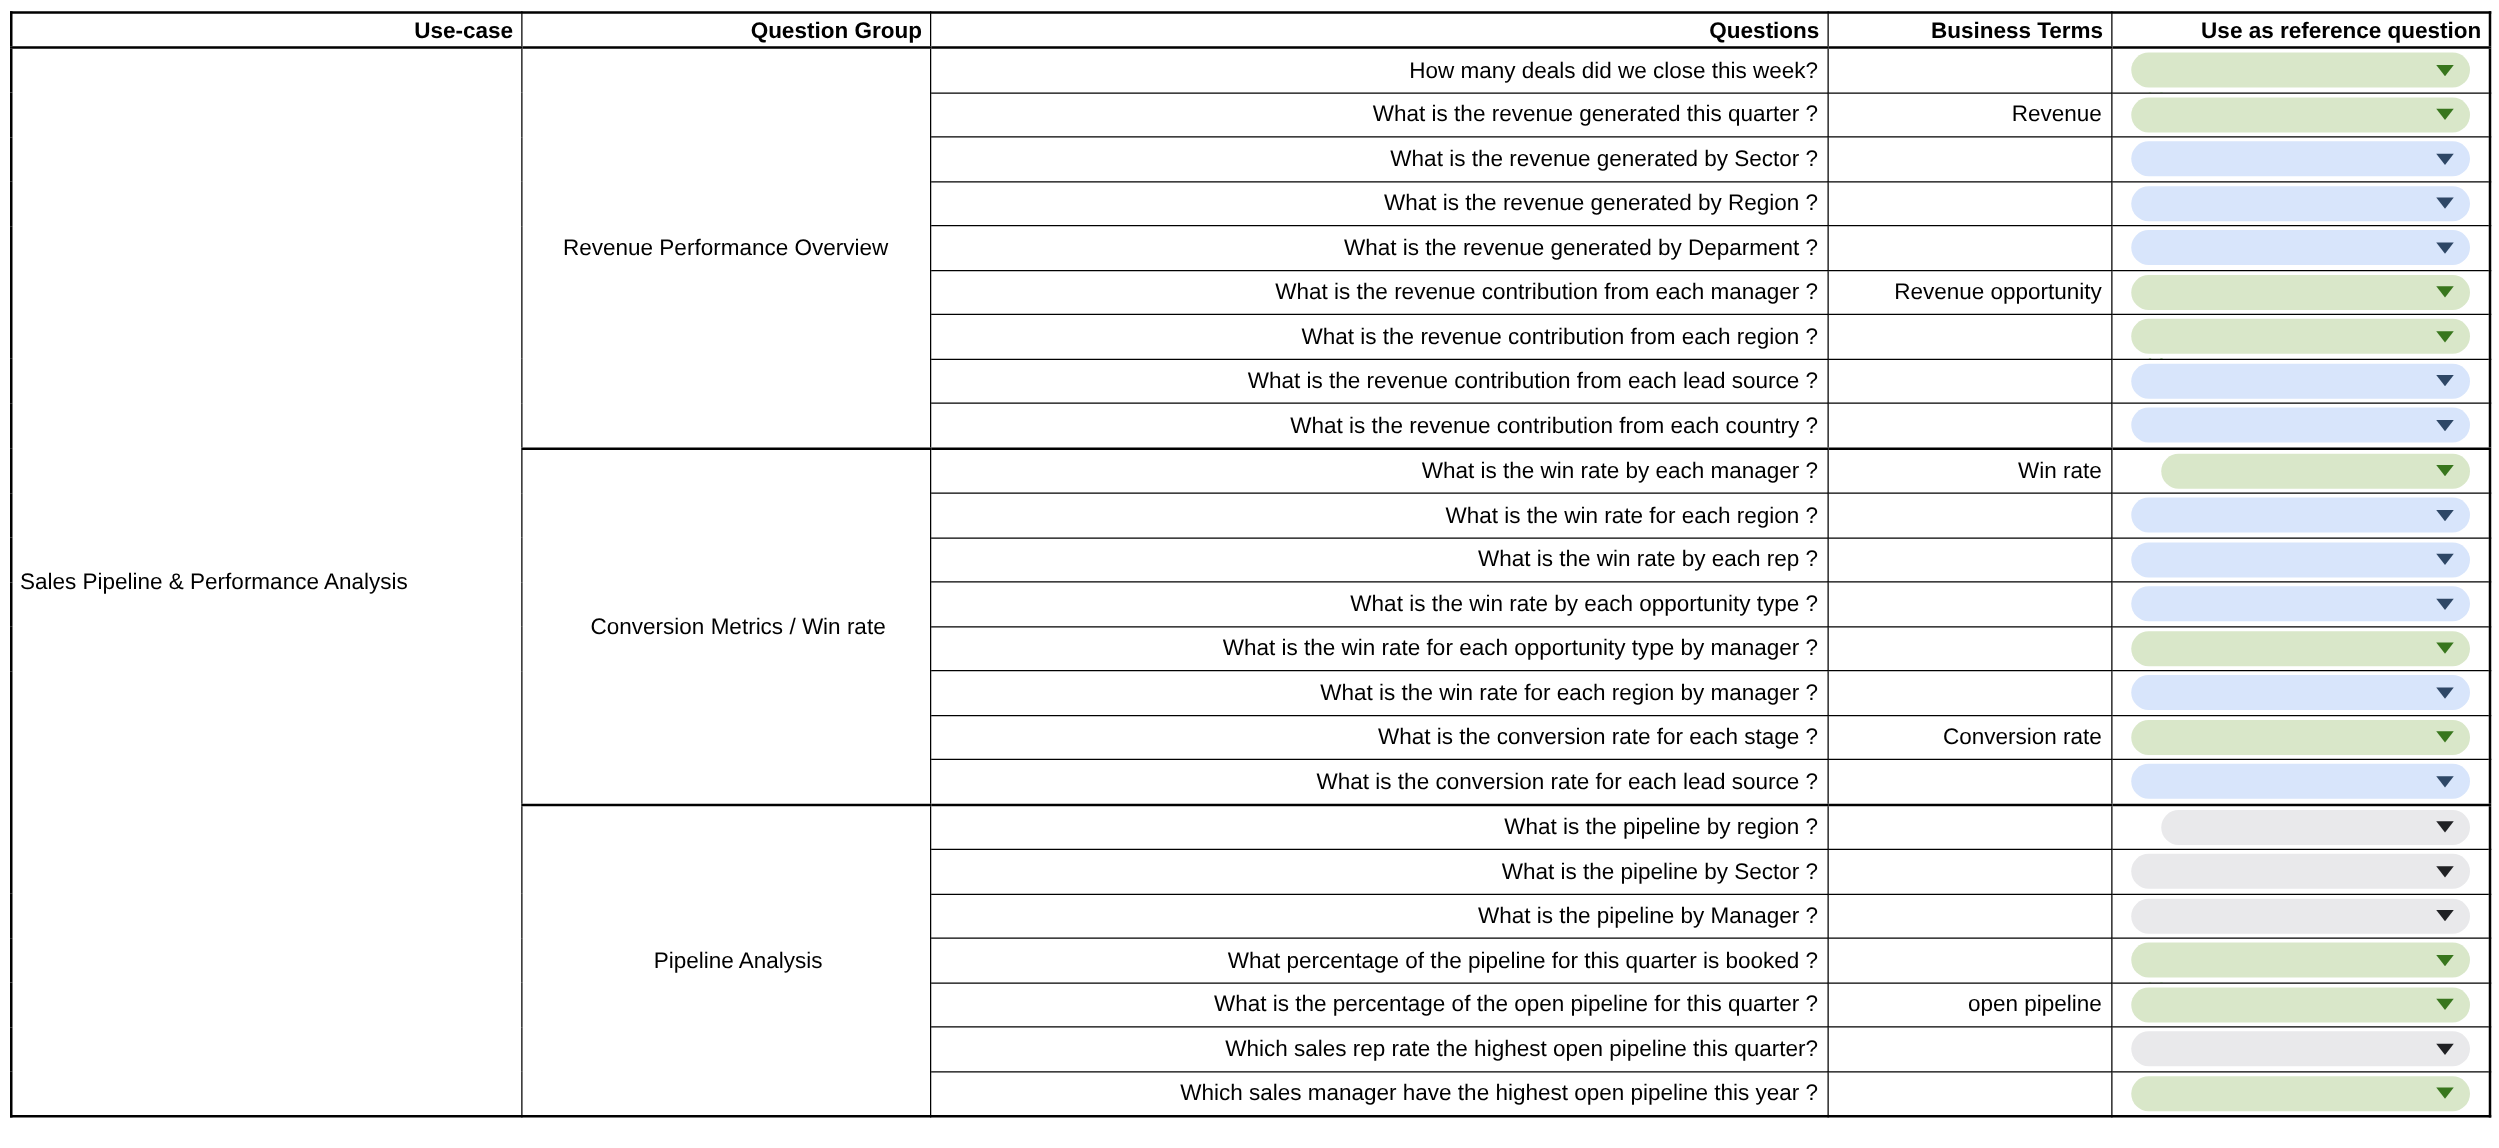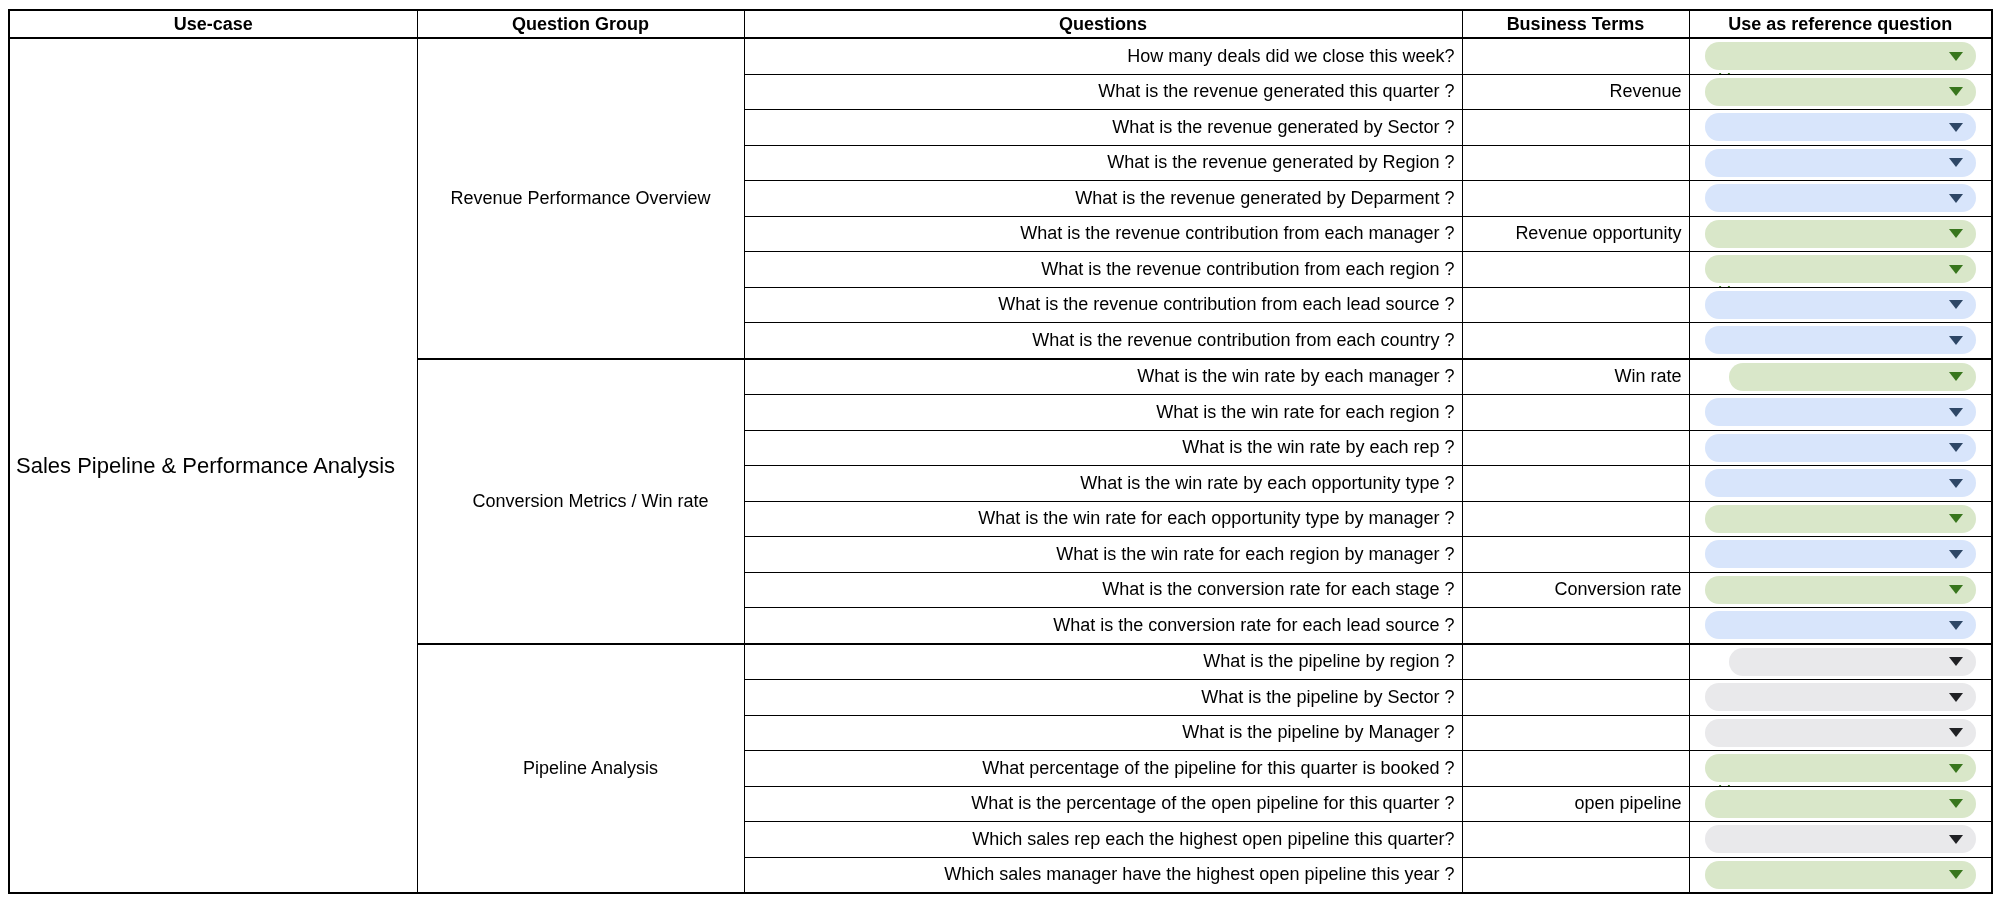--- a/index.html
+++ b/index.html
@@ -27,34 +27,34 @@
 
   th, td {
     border: 1.5px solid #000;
     background: #fff;
     font-size: 18px;
     vertical-align: middle;
     overflow: hidden;
     white-space: nowrap;
   }
   thead th {
-    text-align: center;
+    text-align: right;
     font-weight: bold;
     height: 26px;
     padding: 0 6px;
     border-bottom: 2px solid #000;
     margin-left: 18px;
   }
   tbody td { height: 34.5px; }
 
   td.usecase-cell {
     padding: 0 6px;
     text-align: left;
     vertical-align: middle;
-    font-size: 22px;
+    font-size: 18px;
   }
   td.group-cell {
     text-align: center;
     vertical-align: middle;
     padding: 0 4px;
   }
   td.q-cell { padding: 0 7px; text-align: right; }
   td.term-cell { padding: 0 7px; text-align: right; }
   td.ref-cell { padding: 0; }
 
@@ -328,21 +328,21 @@
           <td class="q-cell">What is the percentage of the open pipeline for this quarter ?</td>
           <td class="term-cell">open pipeline</td>
           <td class="ref-cell">
             <div class="pill pill-green">
               <span class="pill-label">Yes</span>
               <span class="caret"></span>
             </div>
           </td>
         </tr>
         <tr>
-          <td class="q-cell">Which sales rep each the highest open pipeline this quarter?</td>
+          <td class="q-cell">Which sales rep rate the highest open pipeline this quarter?</td>
           <td class="term-cell"></td>
           <td class="ref-cell">
             <div class="pill pill-gray">
               <span class="pill-label"></span>
               <span class="caret"></span>
             </div>
           </td>
         </tr>
         <tr>
           <td class="q-cell">Which sales manager have the highest open pipeline this year ?</td>

